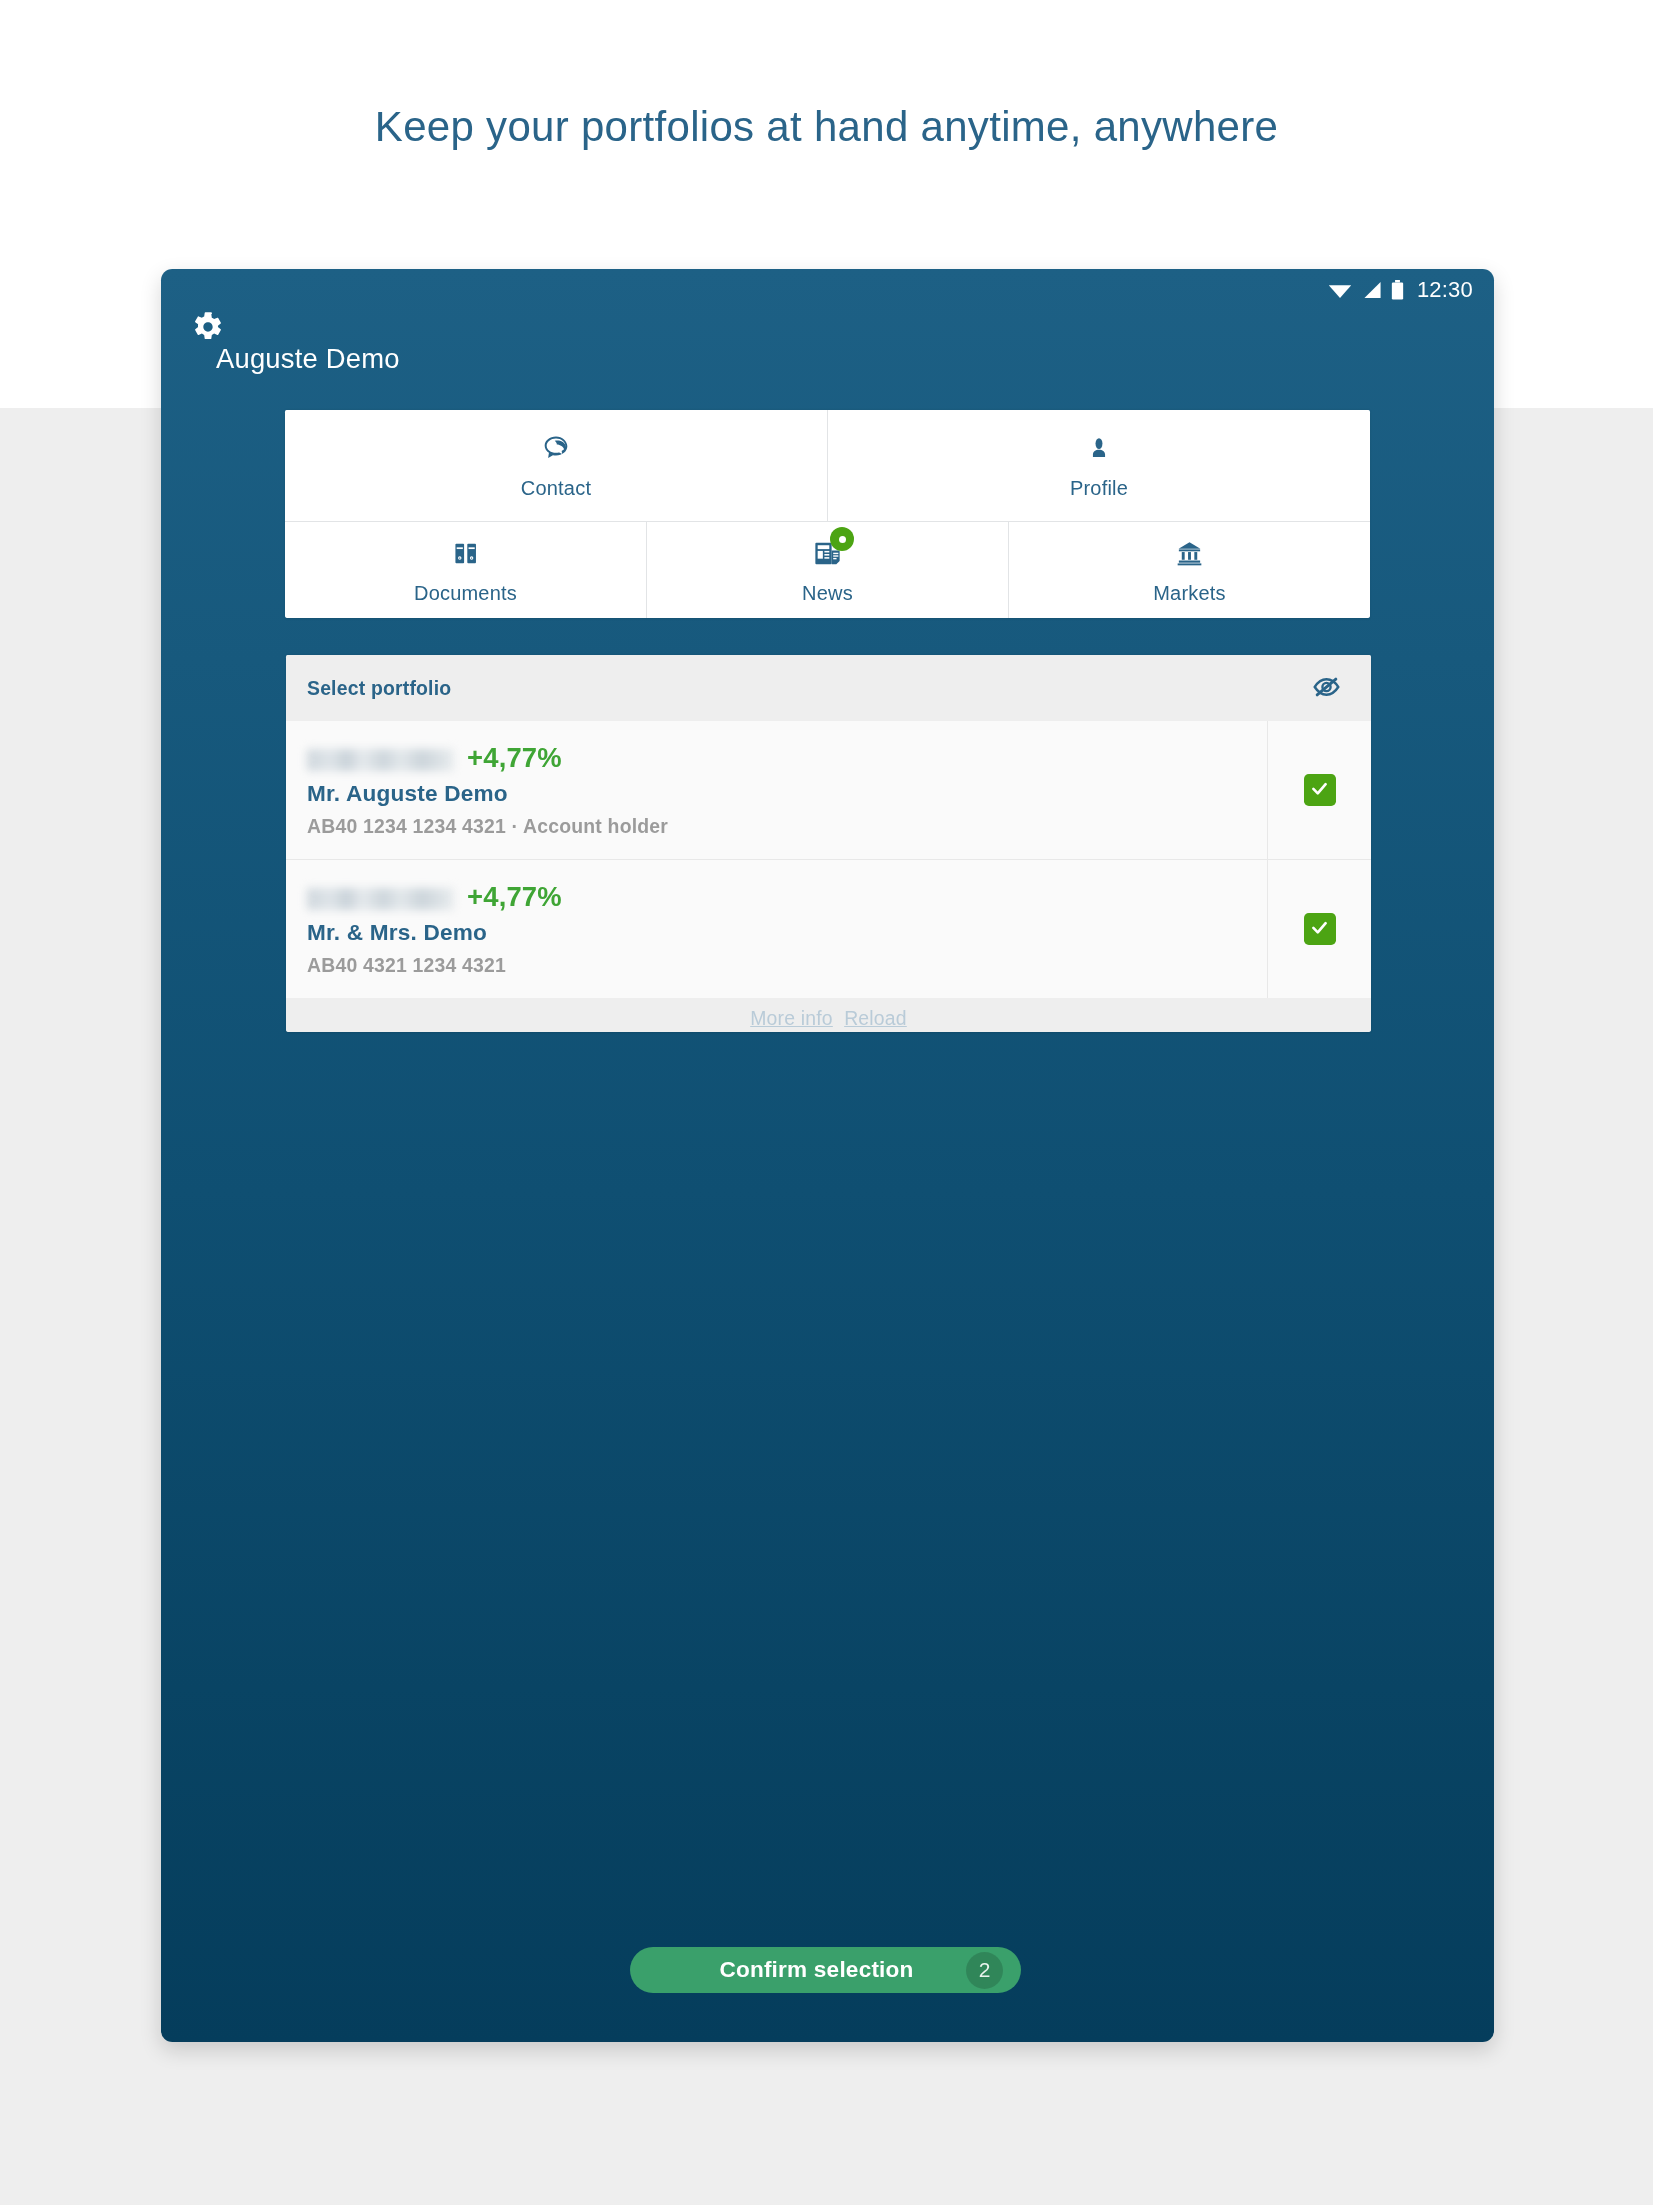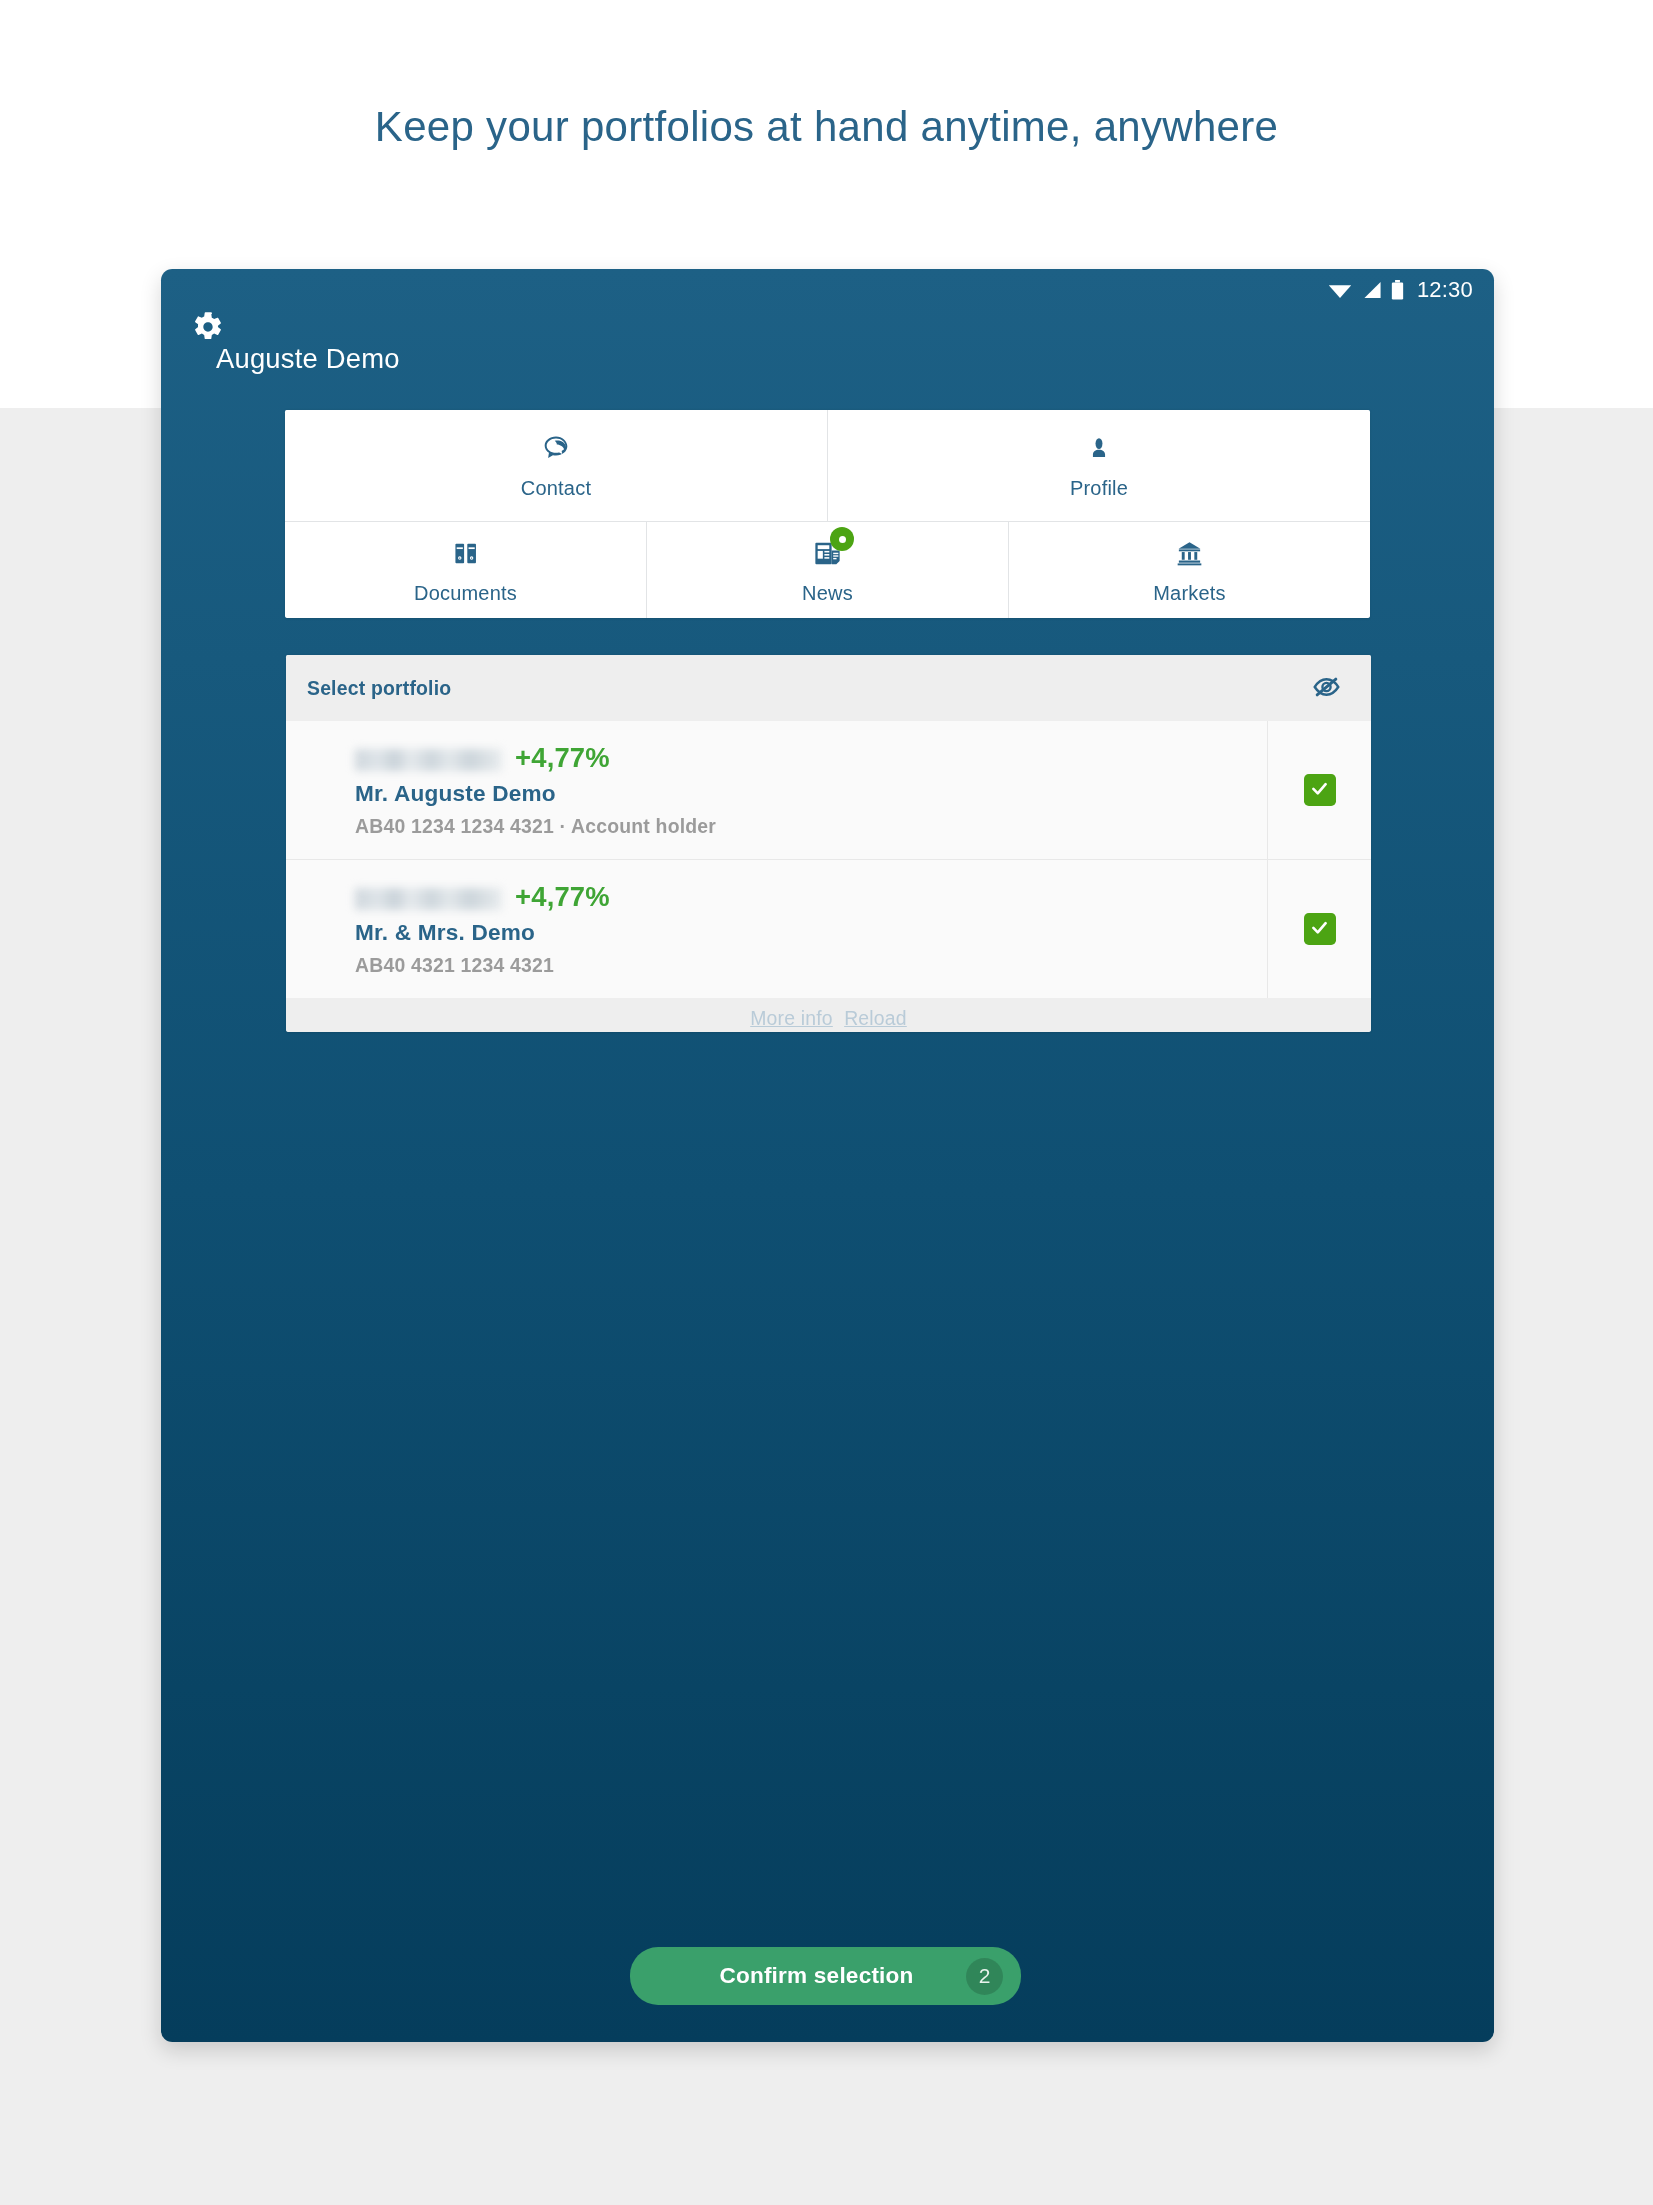--- a/index.html
+++ b/index.html
@@ -186,21 +186,20 @@
     cursor: pointer;
     padding: 0;
     display: flex;
     align-items: center;
   }
 
   .portfolio-row {
     display: flex;
     background: #fafafa;
     cursor: pointer;
-    padding-left: 48px;
   }
   .portfolio-row + .portfolio-row { border-top: 0.8px solid #e8e8e8; }
   .portfolio-main {
     flex: 1 1 auto;
     padding: 21px 0 21px 21px;
     border-right: 0.8px solid #e8e8e8;
   }
   .portfolio-amount-line {
     display: flex;
     align-items: baseline;
@@ -271,21 +270,21 @@
     color: #b9cbd8;
     text-decoration: underline;
     cursor: pointer;
     letter-spacing: 0.2px;
   }
 
   
   #confirm-button {
     position: absolute;
     left: 630px; top: 1947px;
-    width: 391px; height: 58px;
+    width: 391px; height: 46px;
     border: none;
     border-radius: 28px;
     background: #3AA06B;
     display: flex;
     align-items: center;
     justify-content: center;
     cursor: pointer;
     padding: 0 18px 0 0;
   }
   #confirm-button-label {

